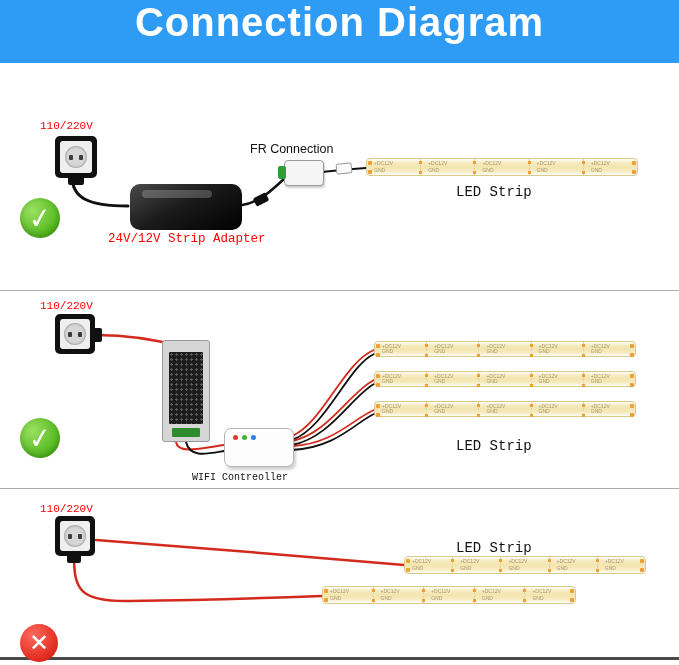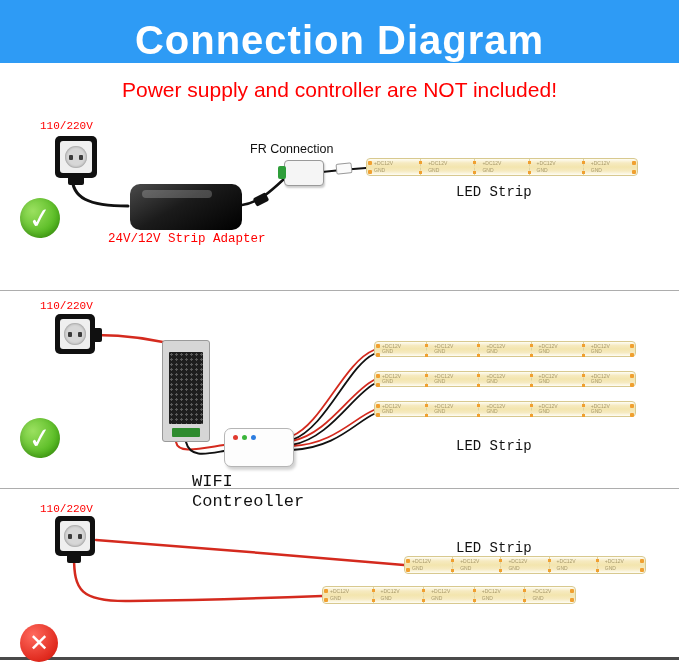--- a/index.html
+++ b/index.html
@@ -2,21 +2,21 @@
 <html><head>
 <meta charset="utf-8">
 <style>
   html,body{margin:0;padding:0;background:#fff;}
   .page{position:relative;width:679px;height:665px;background:#ffffff;overflow:hidden;
         font-family:"Liberation Sans","DejaVu Sans",sans-serif;color:#111;}
   .layer{position:absolute;inset:0;}
 
   
   .banner{position:absolute;left:0;top:0;width:100%;height:63px;background:#2E9BF5;
-          display:flex;align-items:flex-end;justify-content:center;}
+          display:flex;align-items:flex-start;justify-content:center;}
   .banner h1{margin:0;color:#fff;font-size:40px;font-weight:800;letter-spacing:1px;}
 
   .warning{position:absolute;top:78px;left:0;width:100%;text-align:center;
            color:#FF0000;font-size:21px;}
 
   .divider{position:absolute;left:0;width:100%;height:1px;background:#adadad;}
   .bottom-line{position:absolute;left:0;top:657px;width:100%;height:3px;background:#4a4a4a;}
 
   .lbl{position:absolute;line-height:1.2;}
   .lbl.red{color:#FF0000;}
@@ -96,21 +96,20 @@
 </style>
 </head>
 <body>
 
 <div class="page">
 
   <div class="banner">
     <h1>Connection Diagram</h1>
   </div>
 
-  <div class="warning">Power supply and controller are NOT included!</div>
 
   <div class="divider" style="top:290px;"></div>
   <div class="divider" style="top:488px;"></div>
   <div class="bottom-line"></div>
 
   <svg class="wires" width="679" height="665" viewBox="0 0 679 665">
 
     <path d="M 72 176 C 72 198 88 206 128 206" stroke="#111111" stroke-width="3" fill="none" stroke-linecap="round"></path>
     <path d="M 242 205 C 258 203 270 192 284 179" stroke="#111111" stroke-width="2.5" fill="none" stroke-linecap="round"></path>
     <path d="M 322 172 C 340 170 352 169 366 168" stroke="#111111" stroke-width="2" fill="none" stroke-linecap="round"></path>
@@ -186,21 +185,21 @@
       <div class="plug" style="right:-7px;top:14px;width:12px;height:14px;"></div>
     </div>
     <div class="psu">
       <div class="psu-vents"></div>
     </div>
     <div class="wifi-ctrl">
         <i></i>
         <i></i>
         <i></i>
       </div>
-    <div class="lbl big center" style="left:192px;top:472px;width:130px;font-size:17px;">WIFI Contreoller</div>
+    <div class="lbl big center" style="left:192px;top:472px;width:130px;font-size:10px;">WIFI Contreoller</div>
     <div class="led-strip" style="left:374px;top:341px;width:262px;height:16px;">
         <div class="seg">
           <i class="lt">+DC12V</i>
           <i class="lb">GND</i>
         </div>
         <div class="seg">
           <i class="lt">+DC12V</i>
           <i class="lb">GND</i>
         </div>
         <div class="seg">

